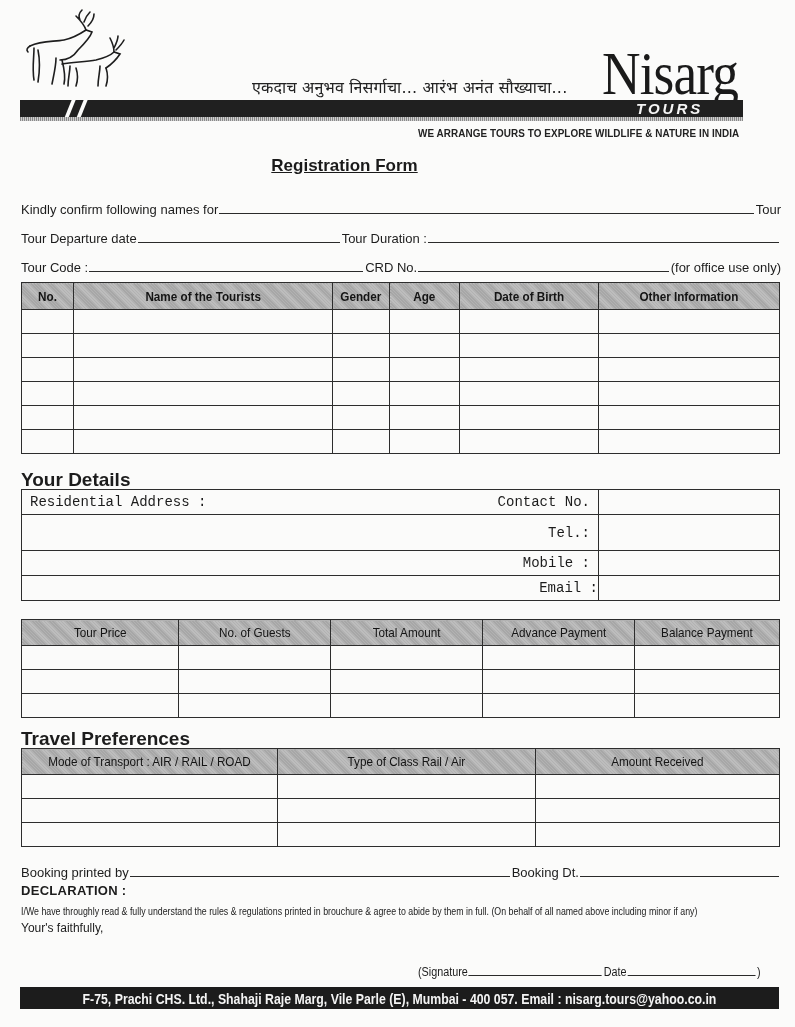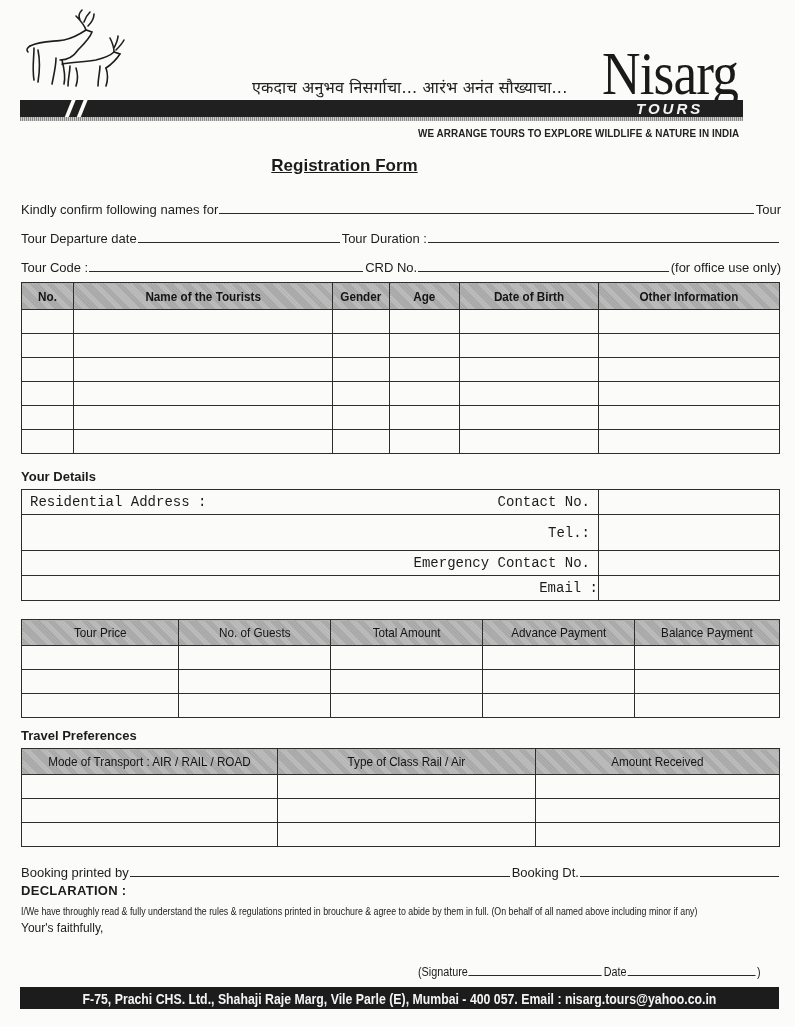--- a/index.html
+++ b/index.html
@@ -56,21 +56,21 @@
   
   table.grid { position: absolute; border-collapse: collapse; table-layout: fixed; }
   table.grid td, table.grid th { border: 1.5px solid #2d2d2d; padding: 0; font-size: 13px; }
   table.grid th {
     background: repeating-linear-gradient(45deg, #9c9c9c 0 1px, #c8c8c8 1px 2px);
     font-weight: bold; color: #141414;  margin-left: 20px;
   }
   table.grid.light th { font-weight: normal; transform: none; }
   .hdr-text { display: inline-block; transform: scaleX(0.9); }
 
-  .section-label { font-size: 13px; font-weight: bold; left: 21px; }
+  .section-label { font-size: 19px; font-weight: bold; left: 21px; }
 
   
   table.details td { font-size: 14px; font-family: Liberation Mono, monospace; }
   table.details td.lbl-r { text-align: right; padding-right: 8px; }
   table.details td.lbl-l { text-align: right; padding-left: 8px; }
 
   
   .decl-head { left: 21px; top: 883px; font-size: 13px; font-weight: bold; letter-spacing: 0.3px; }
   .decl-text {
     left: 21px; top: 905px; font-size: 11px; white-space: nowrap;
@@ -225,21 +225,21 @@
         <span>Contact No.</span>
       </div>
     </td>
     <td></td>
   </tr>
   <tr style="height:36px;">
     <td class="lbl-r"><span>Tel.:</span></td>
     <td></td>
   </tr>
   <tr style="height:25px;">
-    <td class="lbl-r"><span>Emergency Contact No.</span></td>
+    <td class="lbl-r"><span>Mobile :</span></td>
     <td></td>
   </tr>
   <tr style="height:25px;">
     <td class="lbl-l"><span>Email :</span></td>
     <td></td>
   </tr>
 </tbody>
   </table>
 
 <table class="grid light" style="left:21px; top:619px; width:758px;">

